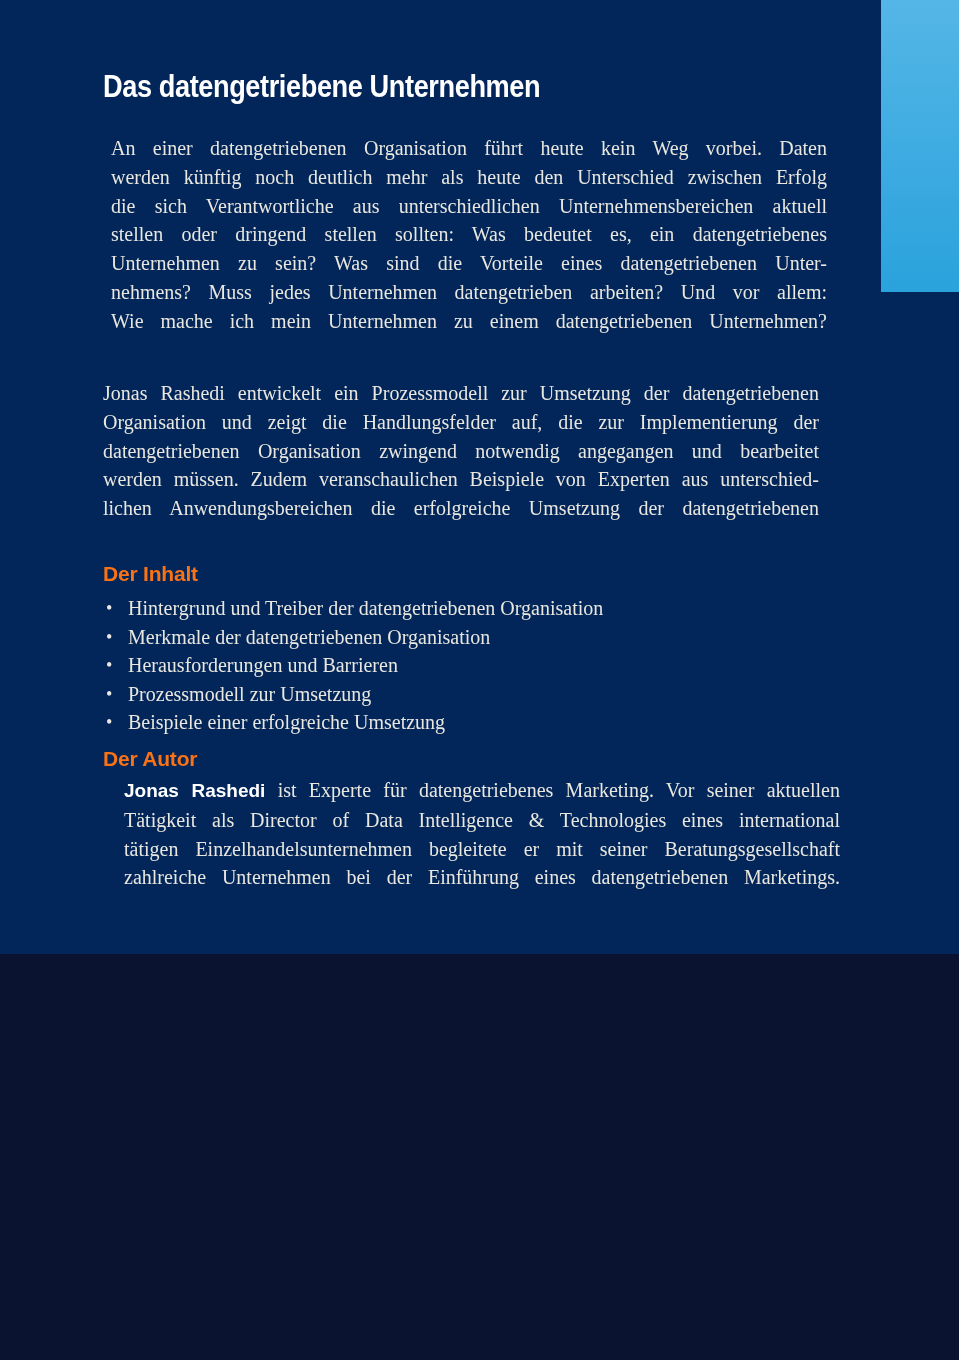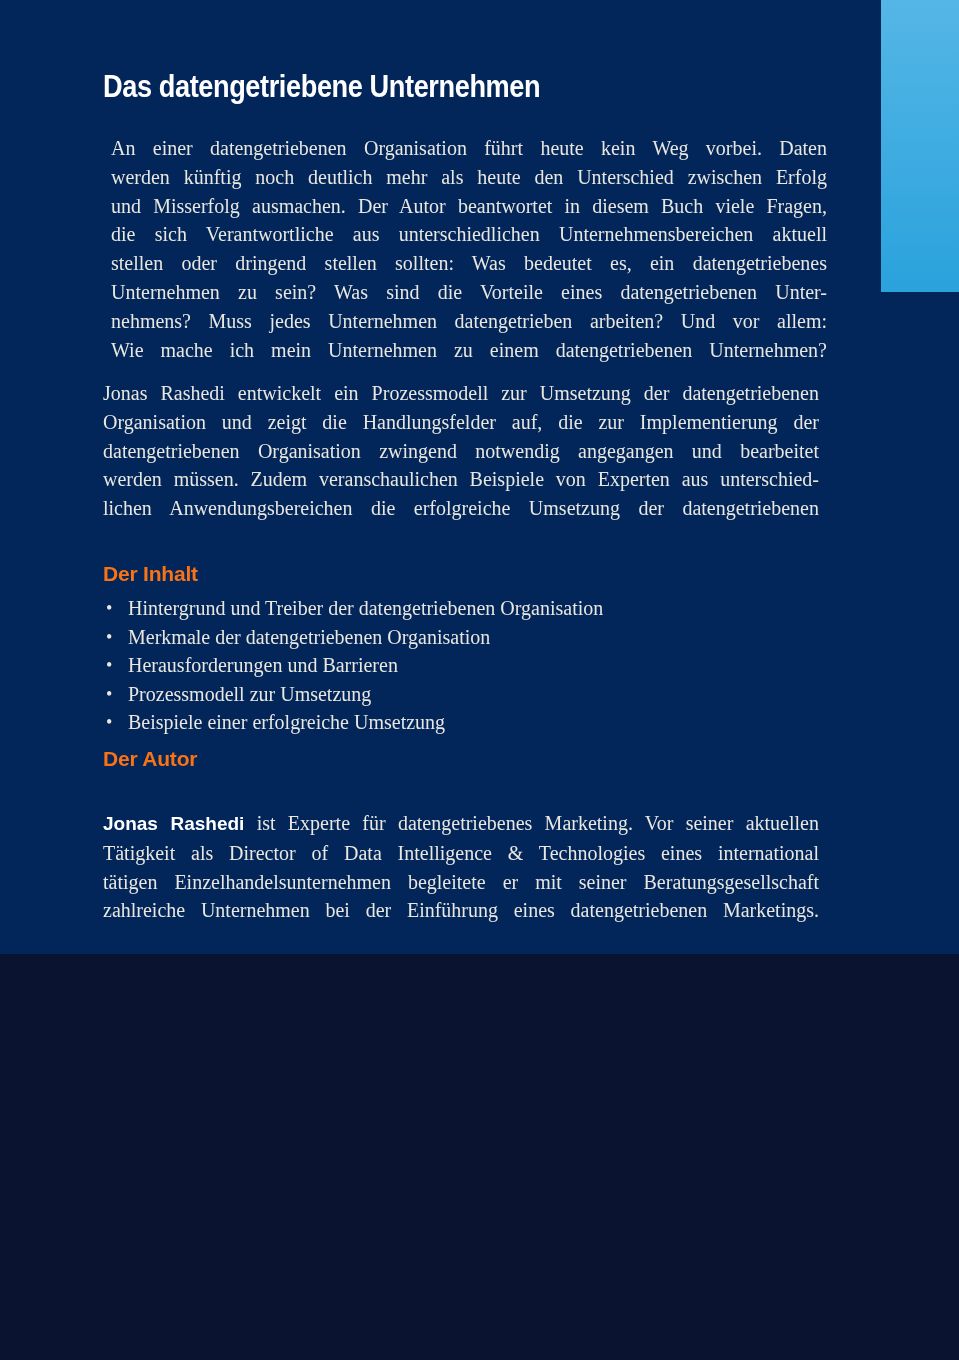--- a/index.html
+++ b/index.html
@@ -18,21 +18,21 @@
     color:#ffffff; font-size:32px; font-weight:bold;
     transform:scaleX(0.85); transform-origin:left top;
     white-space:nowrap; letter-spacing:-0.5px;
   }
   .textcol { position:absolute; left:103px; width:716px; }
   .serifline {
     font-family:"Liberation Serif", serif;
     font-size:20px; line-height:28.8px; color:#e9e7df;
   }
   .jl { text-align:justify; text-align-last:justify; }
-  .p1 { top:134px;margin-left:8px; } .p2 { top:379px; } .author-p { top:809px; }
+  .p1 { top:134px;margin-left:8px; } .p2 { top:379px; } .author-p { top:776px;margin-left:21px; }
   .subhead {
     position:absolute; left:103px; color:#f97316;
     font-size:21px; font-weight:bold; letter-spacing:-0.2px;
   }
   .inhalt-h { top:562px; } .autor-h { top:747px; }
   .bullets { position:absolute; left:103px; top:594px; width:716px; list-style:none; }
   .bullets li {
     position:relative; padding-left:25px;
     font-family:"Liberation Serif", serif;
     font-size:20px; line-height:28.5px; color:#e9e7df;
@@ -72,21 +72,20 @@
 
 <div class="page">
 
   <div class="accent"></div>
 
   <h1 class="title">Das datengetriebene Unternehmen</h1>
 
   <div class="textcol p1">
     <div class="serifline jl">An einer datengetriebenen Organisation führt heute kein Weg vorbei. Daten</div>
     <div class="serifline jl">werden künftig noch deutlich mehr als heute den Unterschied zwischen Erfolg</div>
-    <div class="serifline jl">und Misserfolg ausmachen. Der Autor beantwortet in diesem Buch viele Fragen,</div>
     <div class="serifline jl">die sich Verantwortliche aus unterschiedlichen Unternehmensbereichen aktuell</div>
     <div class="serifline jl">stellen oder dringend stellen sollten: Was bedeutet es, ein datengetriebenes</div>
     <div class="serifline jl">Unternehmen zu sein? Was sind die Vorteile eines datengetriebenen Unter-</div>
     <div class="serifline jl">nehmens? Muss jedes Unternehmen datengetrieben arbeiten? Und vor allem:</div>
     <div class="serifline jl">Wie mache ich mein Unternehmen zu einem datengetriebenen Unternehmen?</div>
   </div>
 
   <div class="textcol p2">
     <div class="serifline jl">Jonas Rashedi entwickelt ein Prozessmodell zur Umsetzung der datengetriebenen</div>
     <div class="serifline jl">Organisation und zeigt die Handlungsfelder auf, die zur Implementierung der</div>

